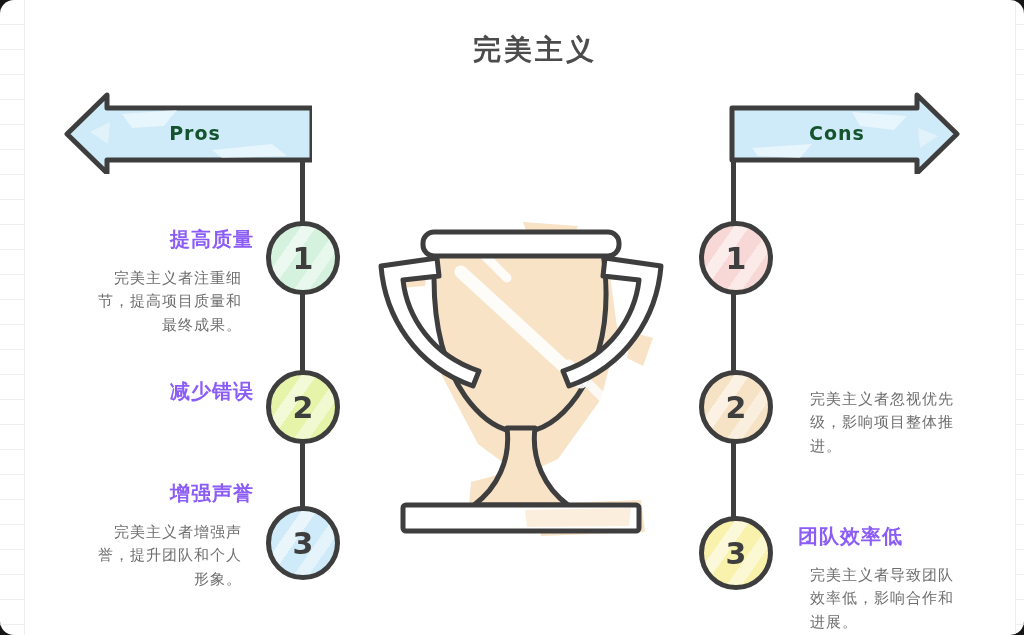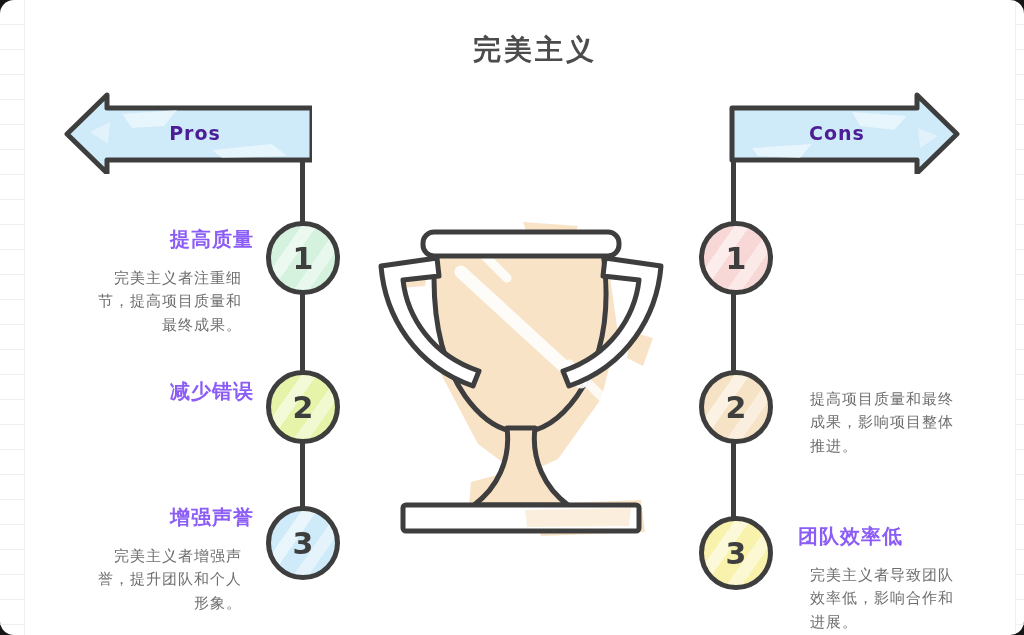--- a/index.html
+++ b/index.html
@@ -22,21 +22,21 @@
     letter-spacing:3px; color:#4c4c4c; margin:9px;padding-left:28px;
   }
 
   .vline { position:absolute; width:5px; background:#3e3e3e; z-index:1; }
   .vline-left  { left:300px; top:120px; height:425px; }
   .vline-right { left:731px; top:120px; height:436px; }
 
   .arrow-svg { position:absolute; z-index:2; }
   .arrow-label {
     position:absolute; z-index:3; width:170px; text-align:center;
-    font-size:19px; font-weight:bold; letter-spacing:1px; color:#4c1d95;
+    font-size:19px; font-weight:bold; letter-spacing:1px; color:#14532d;
   }
 
   .badge {
     position:absolute; z-index:3; width:74px; height:74px;
     border:5px solid #3e3e3e; border-radius:50%;
     display:flex; align-items:center; justify-content:center;
     overflow:hidden;
   }
   .badge::before {
     content:""; position:absolute; inset:0; border-radius:50%;
@@ -129,26 +129,26 @@
     <span>3</span>
   </div>
 
   <div class="item item-left" style="top:226px;">
     <h3>提高质量</h3>
     <p>完美主义者注重细节，提高项目质量和最终成果。</p>
   </div>
   <div class="item item-left" style="top:378px;">
     <h3>减少错误</h3>
   </div>
-  <div class="item item-left" style="top:504px;">
+  <div class="item item-left" style="top:480px;">
     <h3>增强声誉</h3>
     <p>完美主义者增强声誉，提升团队和个人形象。</p>
   </div>
 
   <div class="item item-right" style="top:376px;">
-    <p>提高项目质量和最终成果，影响项目整体推进。</p>
+    <p>完美主义者忽视优先级，影响项目整体推进。</p>
   </div>
   <div class="item item-right" style="top:523px;">
     <h3>团队效率低</h3>
     <p>完美主义者导致团队效率低，影响合作和进展。</p>
   </div>
 
 </div>
 
 </body></html>

